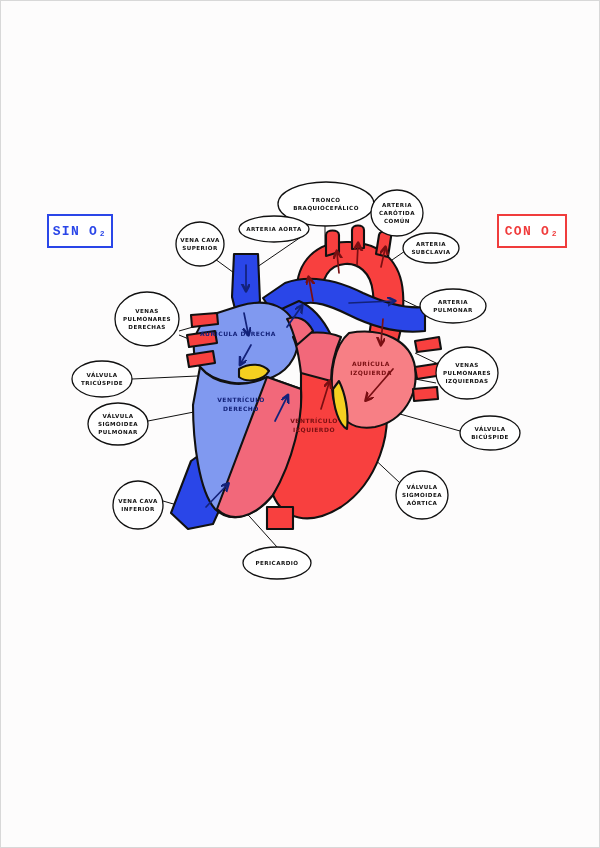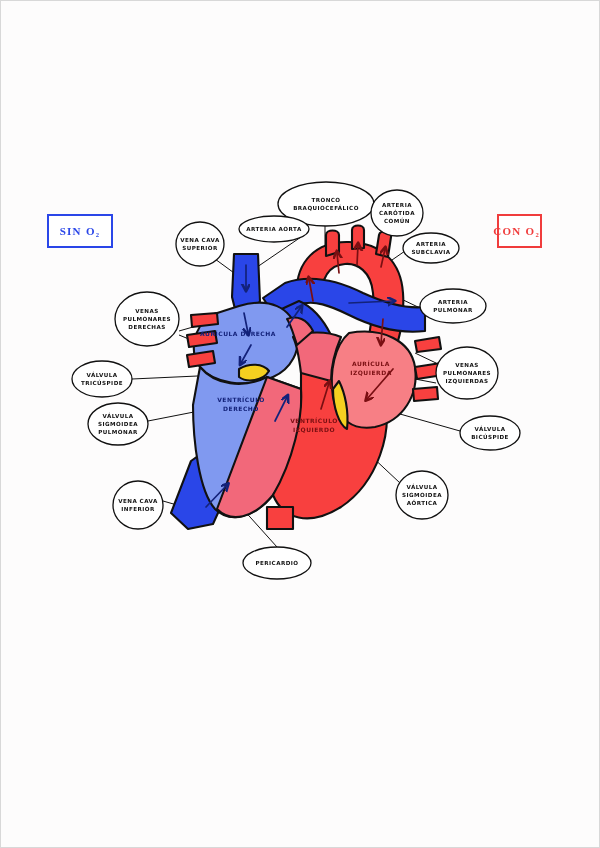--- a/index.html
+++ b/index.html
@@ -21,22 +21,22 @@
 
   .legend-box{
     position:absolute;
     box-sizing:border-box;
     border:2px solid #2a46e8;
     background:#ffffff;
     display:flex;align-items:center;justify-content:center;
   }
   .legend-box.red{border-color:#f03c3c;}
   .legend-text{
-    font-family:Liberation Serif, serif;
-    font-size:11px;font-weight:bold;letter-spacing:1.3px;
+    font-family:Liberation Mono, monospace;
+    font-size:13px;font-weight:bold;letter-spacing:1.3px;
     color:#2a46e8;white-space:nowrap;
   }
   .legend-box.red .legend-text{color:#f03c3c;}
 
   .callout-label{
     position:absolute;
     display:flex;align-items:center;justify-content:center;
     text-align:center;
     color:#111;
     font-family:"DejaVu Sans", sans-serif;
@@ -191,21 +191,21 @@
         <ellipse cx="489" cy="432" rx="30" ry="17" class="cshape"></ellipse>
         <ellipse cx="421" cy="494" rx="26" ry="24" class="cshape"></ellipse>
         <ellipse cx="137" cy="504" rx="25" ry="24" class="cshape"></ellipse>
         <ellipse cx="276" cy="562" rx="34" ry="16" class="cshape"></ellipse>
       </g>
   </svg>
 
   <div class="legend-box" style="left:46px;top:213px;width:66px;height:34px;">
     <span class="legend-text">SIN O₂</span>
   </div>
-  <div class="legend-box red" style="left:496px;top:213px;width:45px;height:34px;justify-content:flex-end;">
+  <div class="legend-box red" style="left:496px;top:213px;width:70px;height:34px;">
     <span class="legend-text">CON O₂</span>
   </div>
 
   <div id="text-layer">
       <div class="callout-label" style="left: 277px; top: 181px; width: 96px; height: 44px;">TRONCO BRAQUIOCEFÁLICO</div>
       <div class="callout-label" style="left: 370px; top: 189px; width: 52px; height: 46px;">ARTERIA CARÓTIDA COMÚN</div>
       <div class="callout-label" style="left: 238px; top: 215px; width: 70px; height: 26px;">ARTERIA AORTA</div>
       <div class="callout-label" style="left: 402px; top: 232px; width: 56px; height: 30px;">ARTERIA SUBCLAVIA</div>
       <div class="callout-label" style="left: 175px; top: 221px; width: 48px; height: 44px;">VENA CAVA SUPERIOR</div>
       <div class="callout-label" style="left: 114px; top: 291px; width: 64px; height: 54px;">VENAS PULMONARES DERECHAS</div>

